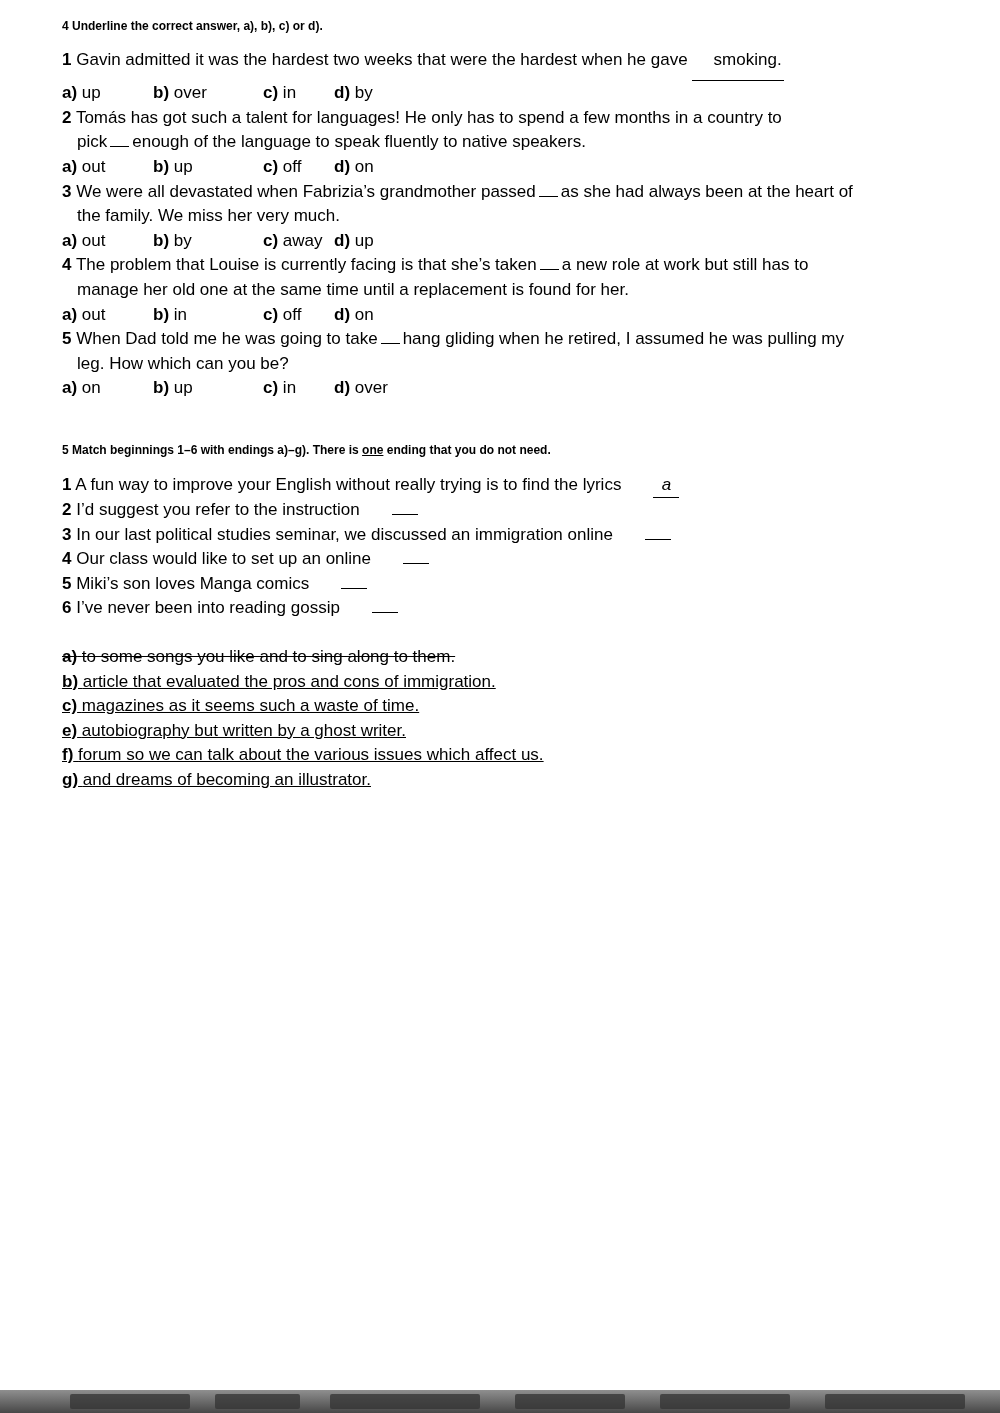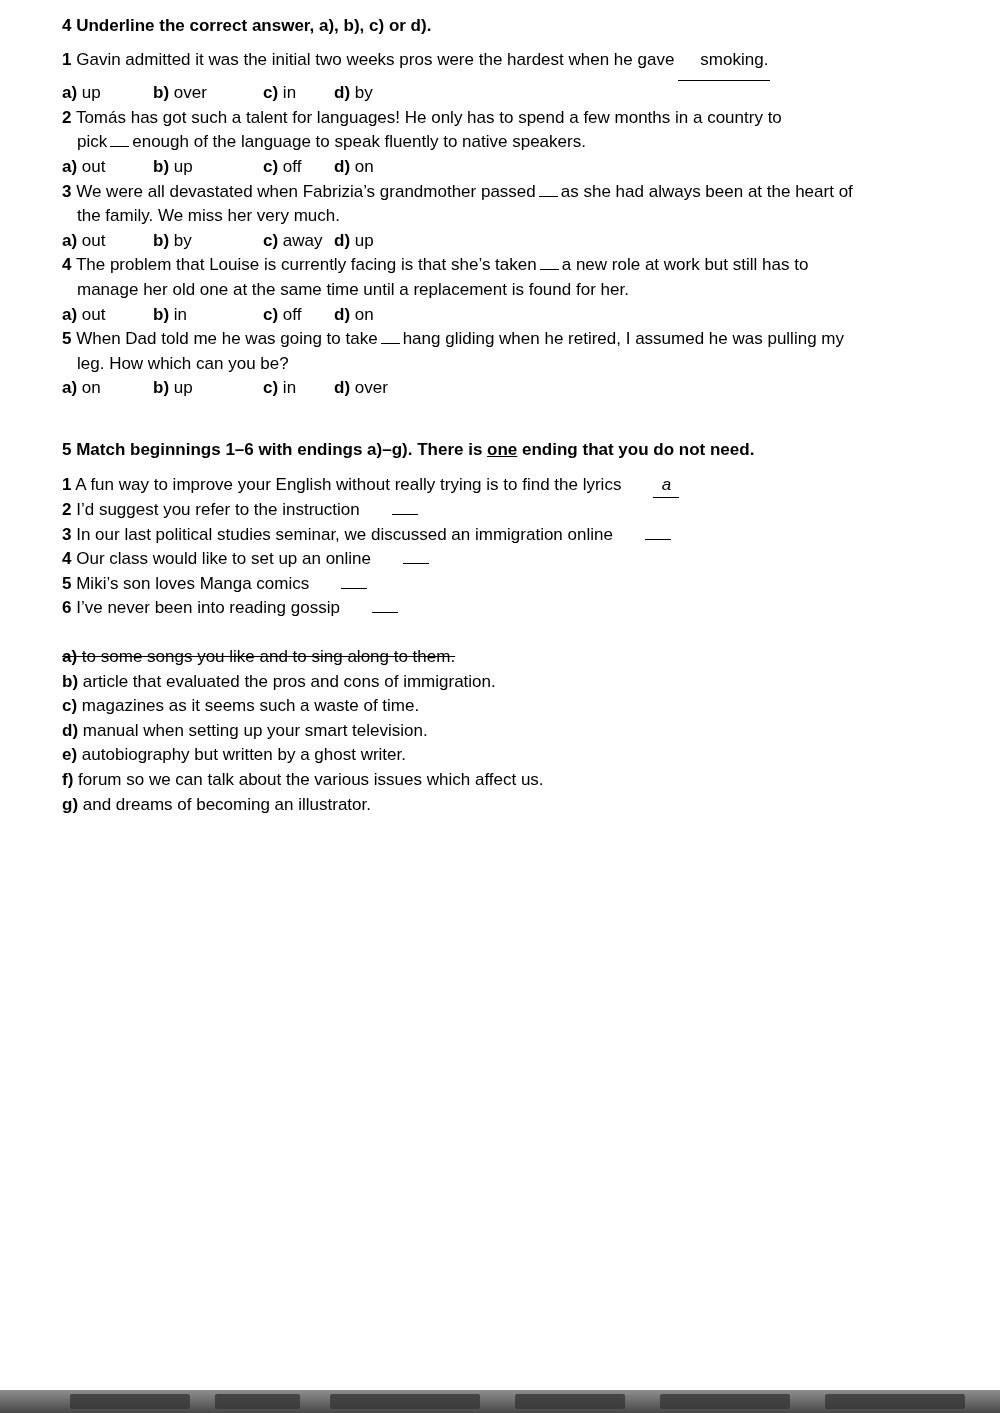--- a/index.html
+++ b/index.html
@@ -3,21 +3,21 @@
 <meta charset="utf-8">
 <style>
   * { margin:0; padding:0; box-sizing:border-box; }
   html,body { width:1000px; height:1413px; background:#ffffff; }
   body {
     font-family:"Liberation Sans","DejaVu Sans",sans-serif;
     font-size:17px; line-height:24.6px; color:#000;
     position:relative; overflow:hidden;
   }
   .content { padding:14px 40px 0 62px; }
-  .hdr { font-size:17px; font-weight:bold; line-height:24.6px; }
+  .hdr { font-size:12px; font-weight:bold; line-height:24.6px; }
   .ex4-title { margin-bottom:9px; }
   p { margin:0; }
   .indent { padding-left:15px; }
   .qnum { font-weight:bold; }
   .opt { display:inline-block; white-space:nowrap; }
   .opt b { font-weight:bold; }
   .ow-a { width:91px; }
   .ow-b { width:110px; }
   .ow-c { width:71px; }
   .blank {
@@ -30,40 +30,40 @@
   }
   .ex5-title { margin-top:37px; }
   .u { text-decoration:underline; }
   .match-items { margin-top:10px; }
   .match-blank {
     display:inline-block; min-width:26px; border-bottom:1.4px solid #000;
     margin-left:32px; text-align:center; font-style:italic;
   }
   .endings { margin-top:24px; }
   .ending b { font-weight:bold; }
-  .ending.underline { }
+  .ending.underline { text-decoration:underline; }
   .ending.strikethrough { text-decoration:line-through;margin-top:8px; }
   .footer-bar {
     position:absolute; bottom:0; left:0; width:1000px; height:23px;
     background:linear-gradient(180deg,#8f8f8f,#474747); overflow:hidden;
   }
   .footer-blob {
     position:absolute; top:4px; height:15px; background:#333;
     border-radius:2px; opacity:.75;
   }
 </style>
 </head>
 <body>
 
 <div class="content">
 
   <div>
     <div class="hdr ex4-title">4 Underline the correct answer, a), b), c) or d).</div>
 
-    <p class="q-line"><b class="qnum">1</b> <span>Gavin admitted it was the initial two weeks pros were the hardest when he gave</span><span class="ans-underlined">smoking.</span></p>
+    <p class="q-line"><b class="qnum">1</b> <span>Gavin admitted it was the hardest two weeks that were the hardest when he gave</span><span class="ans-underlined">smoking.</span></p>
     <p class="opts">
       <span class="opt ow-a"><b>a)</b> <span>up</span></span><span class="opt ow-b"><b>b)</b> <span>over</span></span><span class="opt ow-c"><b>c)</b> <span>in</span></span><span class="opt"><b>d)</b> <span>by</span></span>
     </p>
 
     <p class="q-line"><b class="qnum">2</b> <span>Tomás has got such a talent for languages! He only has to spend a few months in a country to</span></p>
     <p class="q-line indent"><span>pick</span><span class="blank"></span><span>enough of the language to speak fluently to native speakers.</span></p>
     <p class="opts">
       <span class="opt ow-a"><b>a)</b> <span>out</span></span><span class="opt ow-b"><b>b)</b> <span>up</span></span><span class="opt ow-c"><b>c)</b> <span>off</span></span><span class="opt"><b>d)</b> <span>on</span></span>
     </p>
 
@@ -95,21 +95,20 @@
       <p><b class="qnum">3</b> <span>In our last political studies seminar, we discussed an immigration online</span><span class="match-blank"></span></p>
       <p><b class="qnum">4</b> <span>Our class would like to set up an online</span><span class="match-blank"></span></p>
       <p><b class="qnum">5</b> <span>Miki’s son loves Manga comics</span><span class="match-blank"></span></p>
       <p><b class="qnum">6</b> <span>I’ve never been into reading gossip</span><span class="match-blank"></span></p>
     </div>
 
     <div class="endings">
       <p class="ending strikethrough"><b>a)</b> <span>to some songs you like and to sing along to them.</span></p>
       <p class="ending underline"><b>b)</b> <span>article that evaluated the pros and cons of immigration.</span></p>
       <p class="ending underline"><b>c)</b> <span>magazines as it seems such a waste of time.</span></p>
-      <p class="ending underline"><b>d)</b> <span>manual when setting up your smart television.</span></p>
       <p class="ending underline"><b>e)</b> <span>autobiography but written by a ghost writer.</span></p>
       <p class="ending underline"><b>f)</b> <span>forum so we can talk about the various issues which affect us.</span></p>
       <p class="ending underline"><b>g)</b> <span>and dreams of becoming an illustrator.</span></p>
     </div>
   </div>
 </div>
 
 <div class="footer-bar">
   <div class="footer-blob" style="left:70px;width:120px;"></div>
   <div class="footer-blob" style="left:215px;width:85px;"></div>

